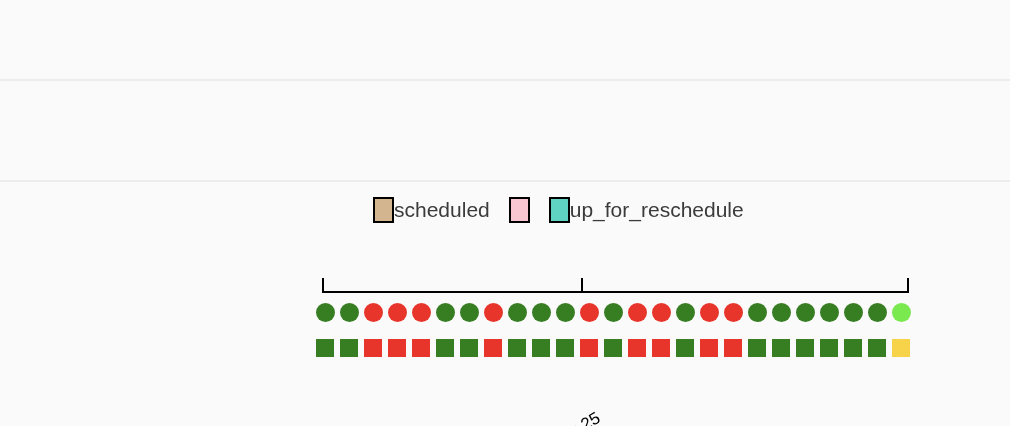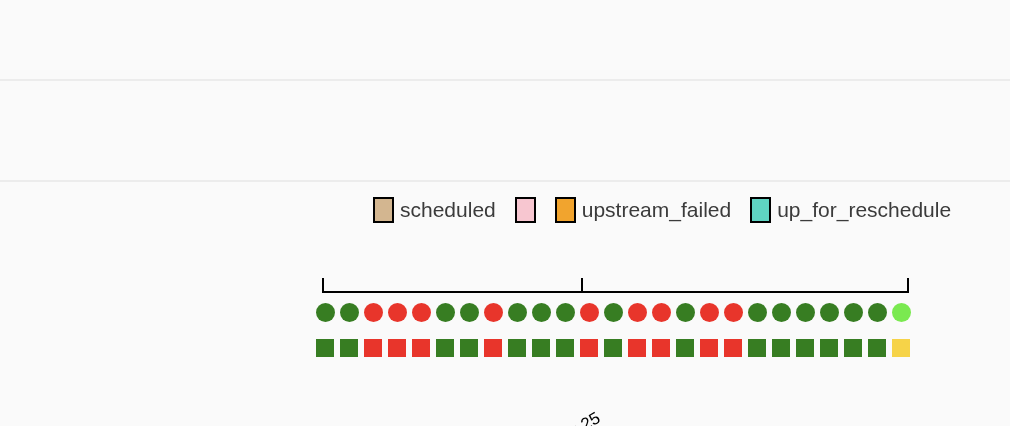--- a/index.html
+++ b/index.html
@@ -27,21 +27,20 @@
     left: 373px;
     top: 115px;
     display: flex;
     align-items: center;
     gap: 19px;
     white-space: nowrap;
   }
   .legend-item {
     display: flex;
     align-items: center;
-    gap: 6px;
     justify-content: flex-end;
   }
   .legend-swatch {
     width: 17px;
     height: 22px;
     border: 2.5px solid #000;
     display: inline-block;
     flex: 0 0 auto;
   }
   .legend-label {
@@ -120,24 +119,20 @@
 <div style="position:absolute;left:0;top:81px;width:1010px;height:99px;">
   <div class="legend-row">
       <div class="legend-item">
         <span class="legend-swatch" style="background: rgb(211, 182, 144);"></span>
         <span class="legend-label">scheduled</span>
       </div>
       <div class="legend-item">
         <span class="legend-swatch" style="background: rgb(247, 198, 208);"></span>
       </div>
       <div class="legend-item">
-        <span class="legend-swatch" style="background: rgb(241, 164, 46);"></span>
-        <span class="legend-label">upstream_failed</span>
-      </div>
-      <div class="legend-item">
         <span class="legend-swatch" style="background: rgb(95, 212, 194);"></span>
         <span class="legend-label">up_for_reschedule</span>
       </div>
     </div>
 </div>
 
 <div id="divider-legend" class="divider"></div>
 
 <div style="position:absolute;left:0;top:182px;width:1010px;height:244px;">
 

